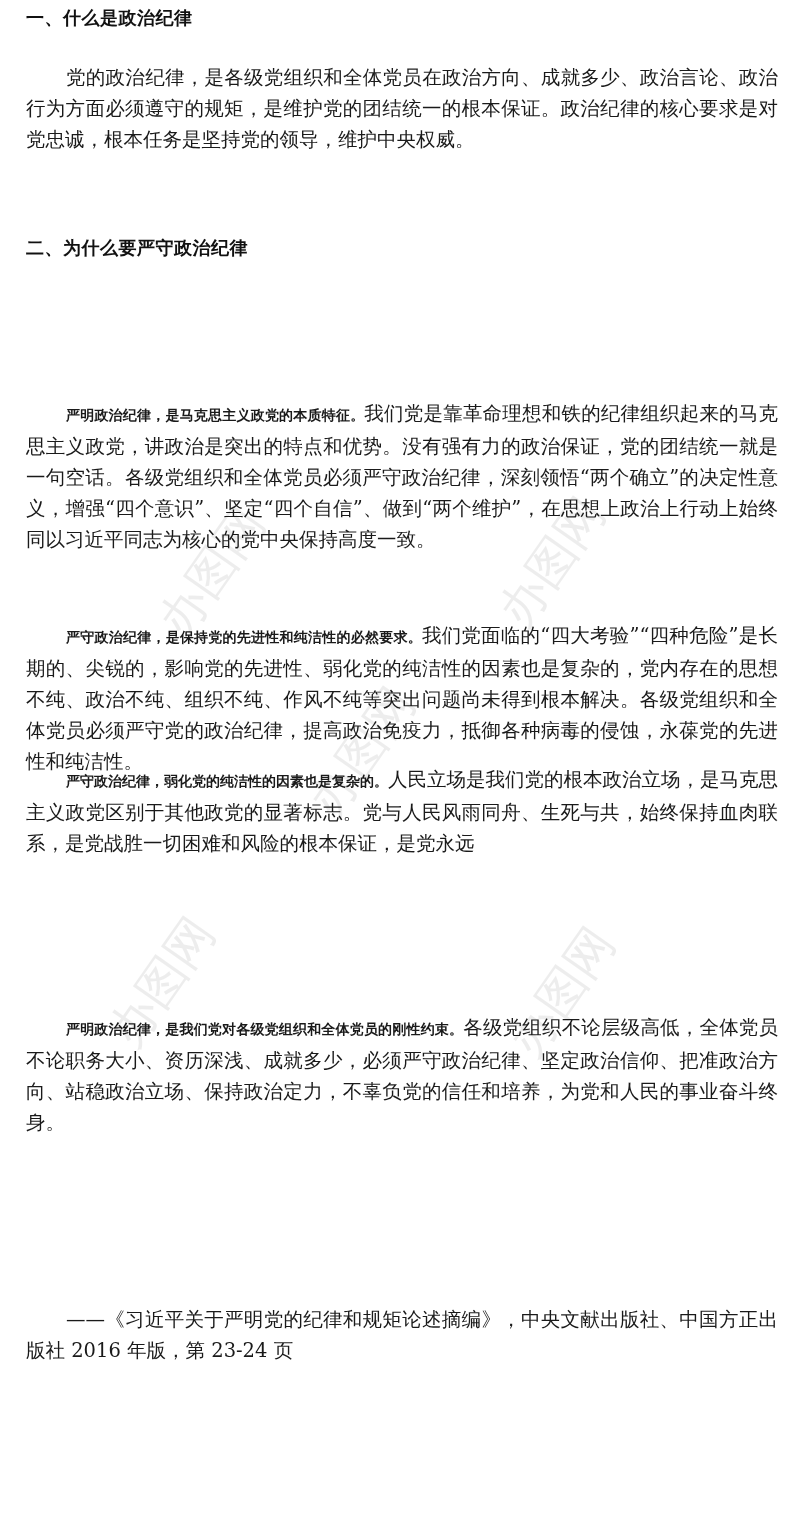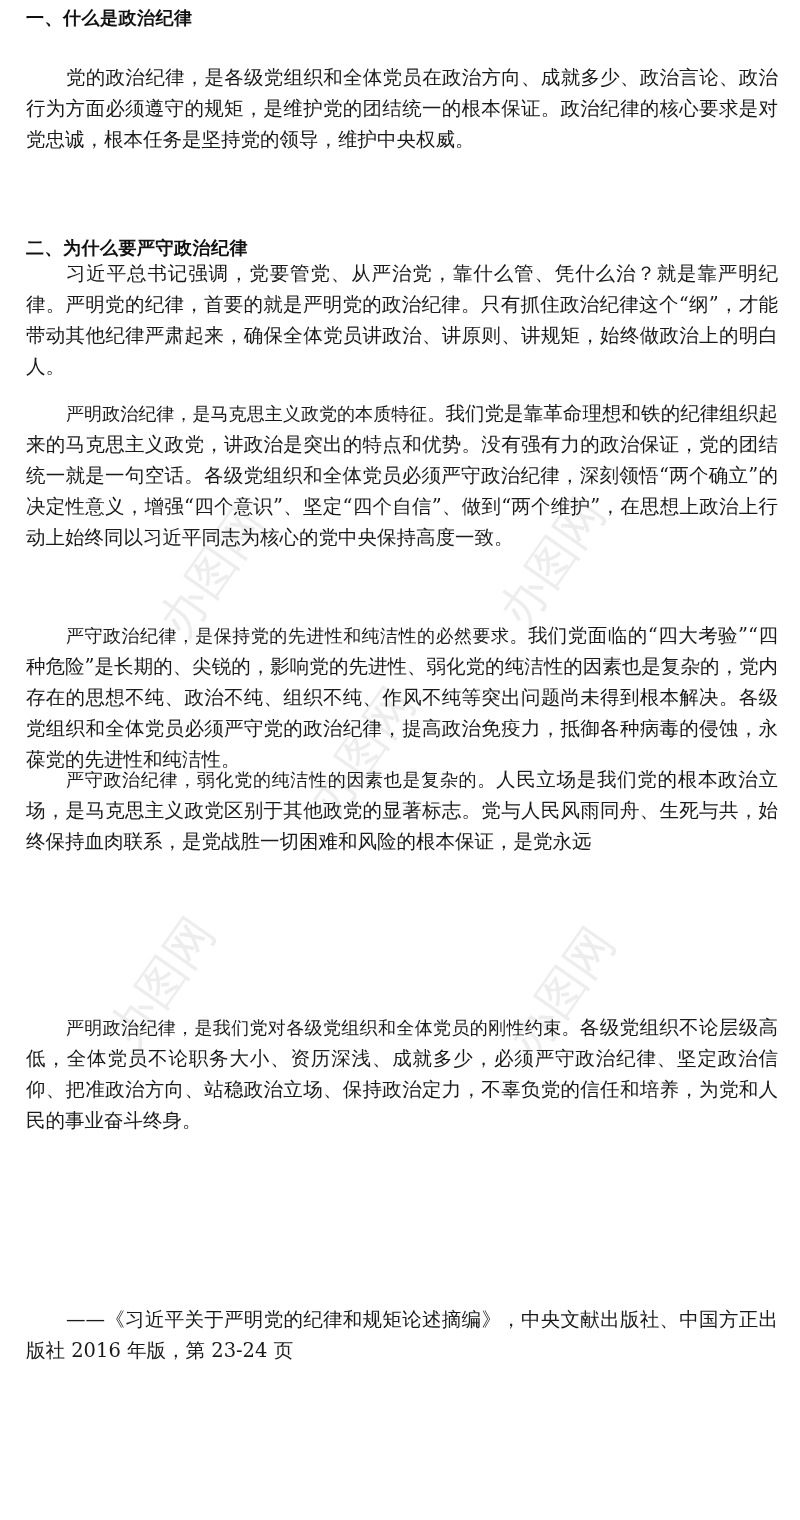--- a/index.html
+++ b/index.html
@@ -12,38 +12,37 @@
     .heading {
       position: absolute; left: 26px;
       font-family: "DejaVu Sans", "Liberation Sans", sans-serif;
       font-weight: bold; font-size: 18px; letter-spacing: 0.5px; color: #111;
     }
     .para {
       position: absolute; left: 26px; width: 752px;
       font-size: 19.5px; line-height: 31px; text-align: justify;
       text-indent: 40px; color: #1a1a1a;
     }
-    .para .lead { font-weight: normal; font-family: "DejaVu Sans", "Liberation Sans", sans-serif; font-size: 18px; }
+    .para .lead { font-weight: bold; font-family: "DejaVu Sans", "Liberation Sans", sans-serif; font-size: 14px; }
     .para.noindent { text-indent: 0; }
     .watermark {
       position: absolute; font-family: "DejaVu Sans", sans-serif;
       font-size: 48px; color: rgba(0,0,0,0.07); transform: rotate(-55deg);
       pointer-events: none; white-space: nowrap;
     }
   </style>
 </head>
 <body>
 
 <div class="doc">
 
   <div class="heading" style="top:6px;">一、什么是政治纪律</div>
   <div class="para" style="top:62px;">党的政治纪律，是各级党组织和全体党员在政治方向、成就多少、政治言论、政治行为方面必须遵守的规矩，是维护党的团结统一的根本保证。政治纪律的核心要求是对党忠诚，根本任务是坚持党的领导，维护中央权威。</div>
 
   <div class="heading" style="top:204px;margin-top:32px;">二、为什么要严守政治纪律</div>
-  <div class="para" style="top:258px;">习近平总书记强调，党要管党、从严治党，靠什么管、凭什么治？就是靠严明纪律。严明党的纪律，首要的就是严明党的政治纪律。只有抓住政治纪律这个“纲”，才能带动其他纪律严肃起来，确保全体党员讲政治、讲原则、讲规矩，始终做政治上的明白人。</div>
 
   <div class="para" style="top:398px;">
     <span class="lead">严明政治纪律，是马克思主义政党的本质特征。</span><span>我们党是靠革命理想和铁的纪律组织起来的马克思主义政党，讲政治是突出的特点和优势。没有强有力的政治保证，党的团结统一就是一句空话。各级党组织和全体党员必须严守政治纪律，深刻领悟“两个确立”的决定性意义，增强“四个意识”、坚定“四个自信”、做到“两个维护”，在思想上政治上行动上始终同以习近平同志为核心的党中央保持高度一致。</span>
   </div>
 
   <div class="para" style="top:592px;margin-top:28px;">
     <span class="lead">严守政治纪律，是保持党的先进性和纯洁性的必然要求。</span><span>我们党面临的“四大考验”“四种危险”是长期的、尖锐的，影响党的先进性、弱化党的纯洁性的因素也是复杂的，党内存在的思想不纯、政治不纯、组织不纯、作风不纯等突出问题尚未得到根本解决。各级党组织和全体党员必须严守党的政治纪律，提高政治免疫力，抵御各种病毒的侵蚀，永葆党的先进性和纯洁性。</span>
   </div>
 
   <div class="para" style="top:764px;">

